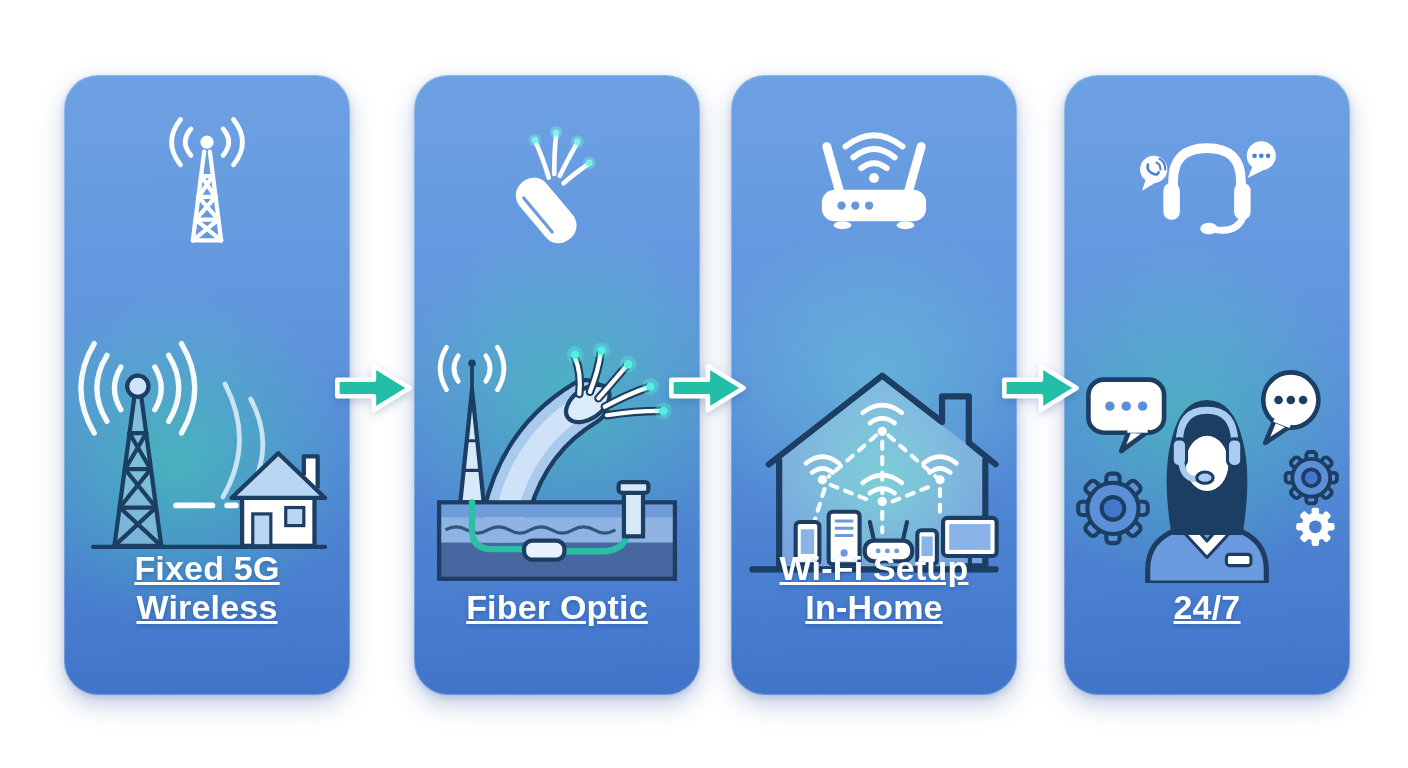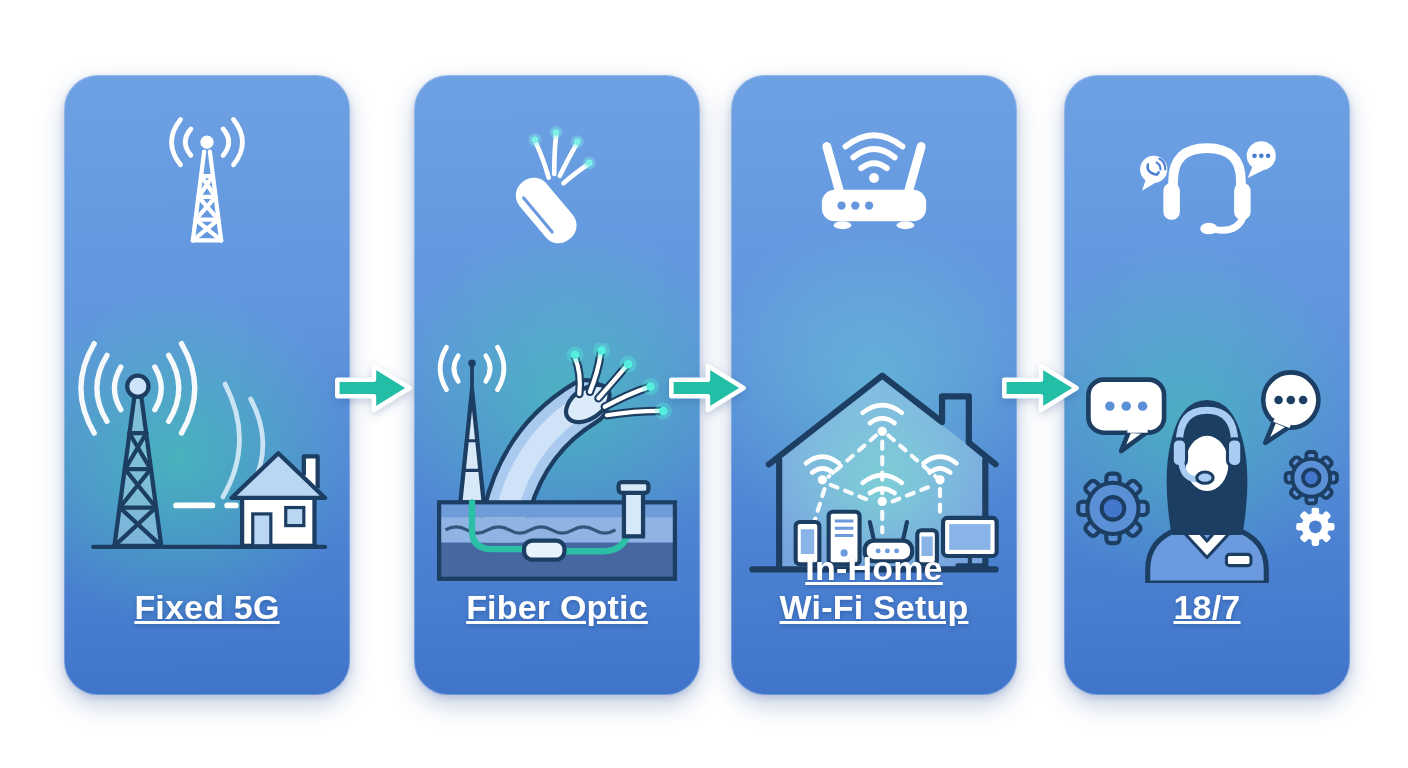--- a/index.html
+++ b/index.html
@@ -81,20 +81,21 @@
         <rect x="158" y="148" width="68" height="48" fill="#ffffff" stroke="#1c3e63" stroke-width="4"></rect>
         <path d="M148 151 L192 109 L236 151 Z" fill="#b9d6f2" stroke="#1c3e63" stroke-width="4" stroke-linejoin="round"></path>
         <rect x="168" y="166" width="17" height="30" fill="#b9d6f2" stroke="#1c3e63" stroke-width="3"></rect>
         <rect x="199" y="160" width="17" height="17" fill="#b9d6f2" stroke="#1c3e63" stroke-width="3"></rect>
 
         <path d="M18 197 H236" stroke="#1c3e63" stroke-width="4" stroke-linecap="round"></path>
       </svg>
     </div>
     <h2 class="title">
       <div>Fixed 5G</div>
+      <div>Wireless</div>
     </h2>
   </section>
 
   <section class="card c2">
     <div class="topicon" style="top:36px">
       <svg width="120" height="150" viewBox="0 0 130 150">
 
         <g stroke="#ffffff" stroke-width="5" fill="none" stroke-linecap="round">
           <path d="M56 66 Q50 45 42 28"></path>
           <path d="M62 62 Q62 38 64 20"></path>
@@ -245,22 +246,22 @@
           <circle cx="143" cy="188" r="2.4" fill="#6b9ade"></circle>
           <circle cx="152" cy="188" r="2.4" fill="#6b9ade"></circle>
         <rect x="172" y="168" width="19" height="33" rx="4" fill="#ffffff" stroke="#1c3e63" stroke-width="4"></rect>
         <rect x="176" y="174" width="11" height="19" fill="#8ab4e8"></rect>
         <rect x="197" y="156" width="52" height="37" rx="4" fill="#ffffff" stroke="#1c3e63" stroke-width="4"></rect>
         <rect x="203" y="162" width="40" height="25" fill="#8ab4e8"></rect>
         <path d="M223 193 V200 M211 202 H235" stroke="#1c3e63" stroke-width="4" stroke-linecap="round"></path>
       </svg>
     </div>
     <h2 class="title">
+      <div>Wi-Fi Setup</div>
       <div>In-Home</div>
-      <div>Wi-Fi Setup</div>
     </h2>
   </section>
 
   <section class="card c4">
     <div class="topicon" style="top:44px">
       <svg width="158" height="126" viewBox="0 0 160 130">
 
         <circle cx="25" cy="52" r="14" fill="#ffffff"></circle>
         <path d="M17 62 L13 74 L28 65 Z" fill="#ffffff"></path>
         <path d="M19 47 q-2 7 7 10 q3 1 4 -2" stroke="#4a7fd4" stroke-width="2.6" fill="none" stroke-linecap="round"></path>
@@ -337,21 +338,21 @@
         <path d="M106 98 Q106 62 130 60 Q154 62 154 98 Q149 74 130 74 Q111 74 106 98 Z" fill="#1c3e63"></path>
 
         <path d="M103 88 Q103 56 130 56 Q157 56 157 88" stroke="#a9cdf2" stroke-width="7" fill="none" stroke-linecap="round"></path>
         <rect x="96" y="84" width="14" height="27" rx="6" fill="#a9cdf2" stroke="#1c3e63" stroke-width="3"></rect>
         <rect x="150" y="84" width="14" height="27" rx="6" fill="#a9cdf2" stroke="#1c3e63" stroke-width="3"></rect>
         <path d="M105 108 Q108 126 124 123" stroke="#a9cdf2" stroke-width="6" fill="none" stroke-linecap="round"></path>
         <ellipse cx="128" cy="122" rx="8" ry="5.5" fill="#a9cdf2" stroke="#1c3e63" stroke-width="3"></ellipse>
       </svg>
     </div>
     <h2 class="title">
-      <div>18/7</div>
+      <div>24/7</div>
     </h2>
   </section>
 
   <div class="arrow" style="left:331px">
     <svg width="84" height="64" viewBox="0 0 90 70">
       <path d="M6 26 H46 V11 L85 35 L46 59 V44 H6 Z" fill="#22bfa6" stroke="#ffffff" stroke-width="5" stroke-linejoin="round"></path>
     </svg>
   </div>
   <div class="arrow" style="left:665px">
     <svg width="84" height="64" viewBox="0 0 90 70">

